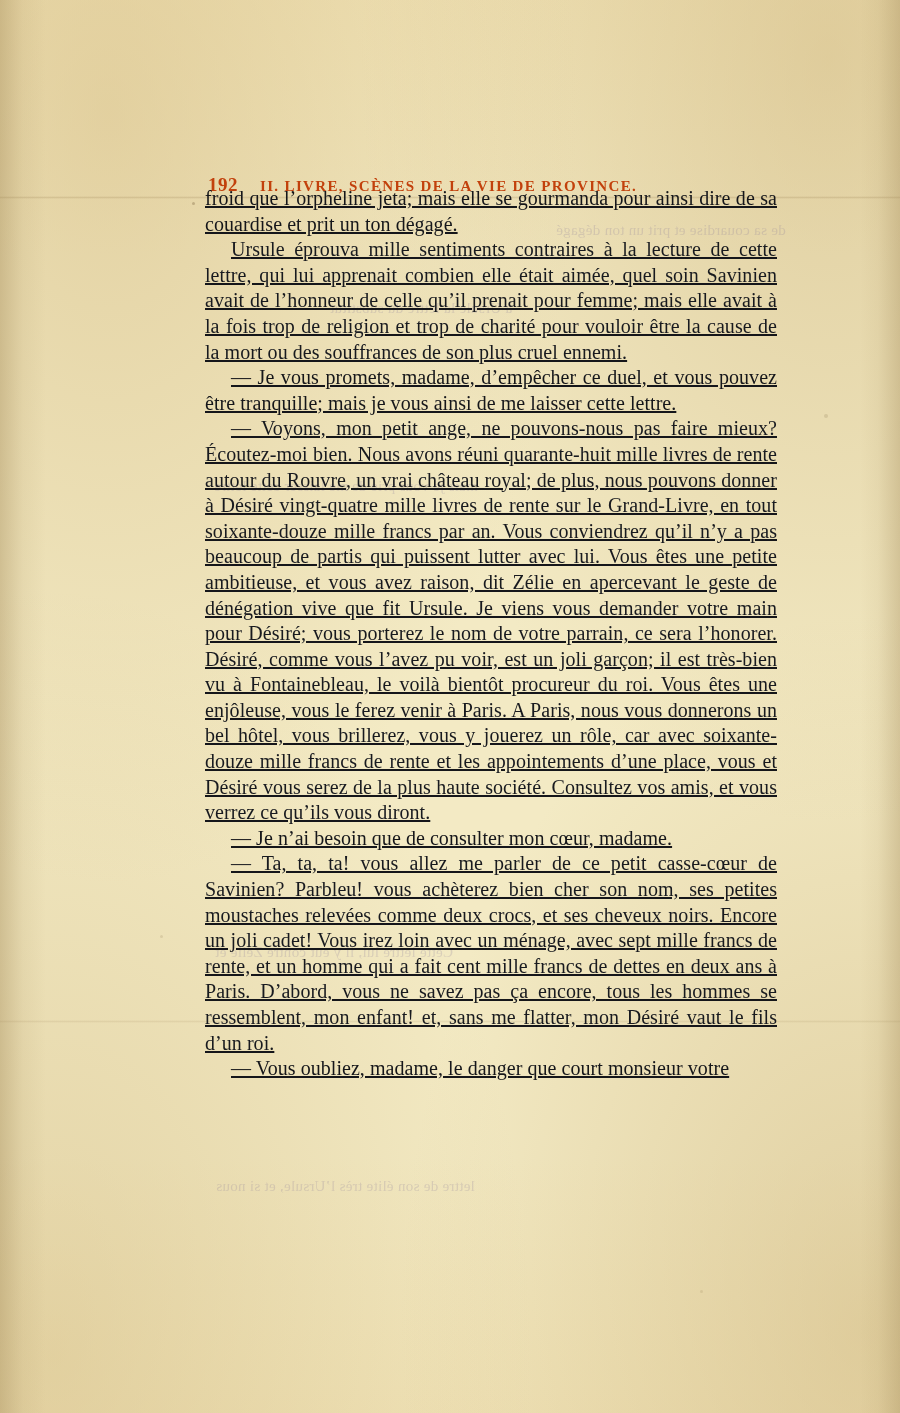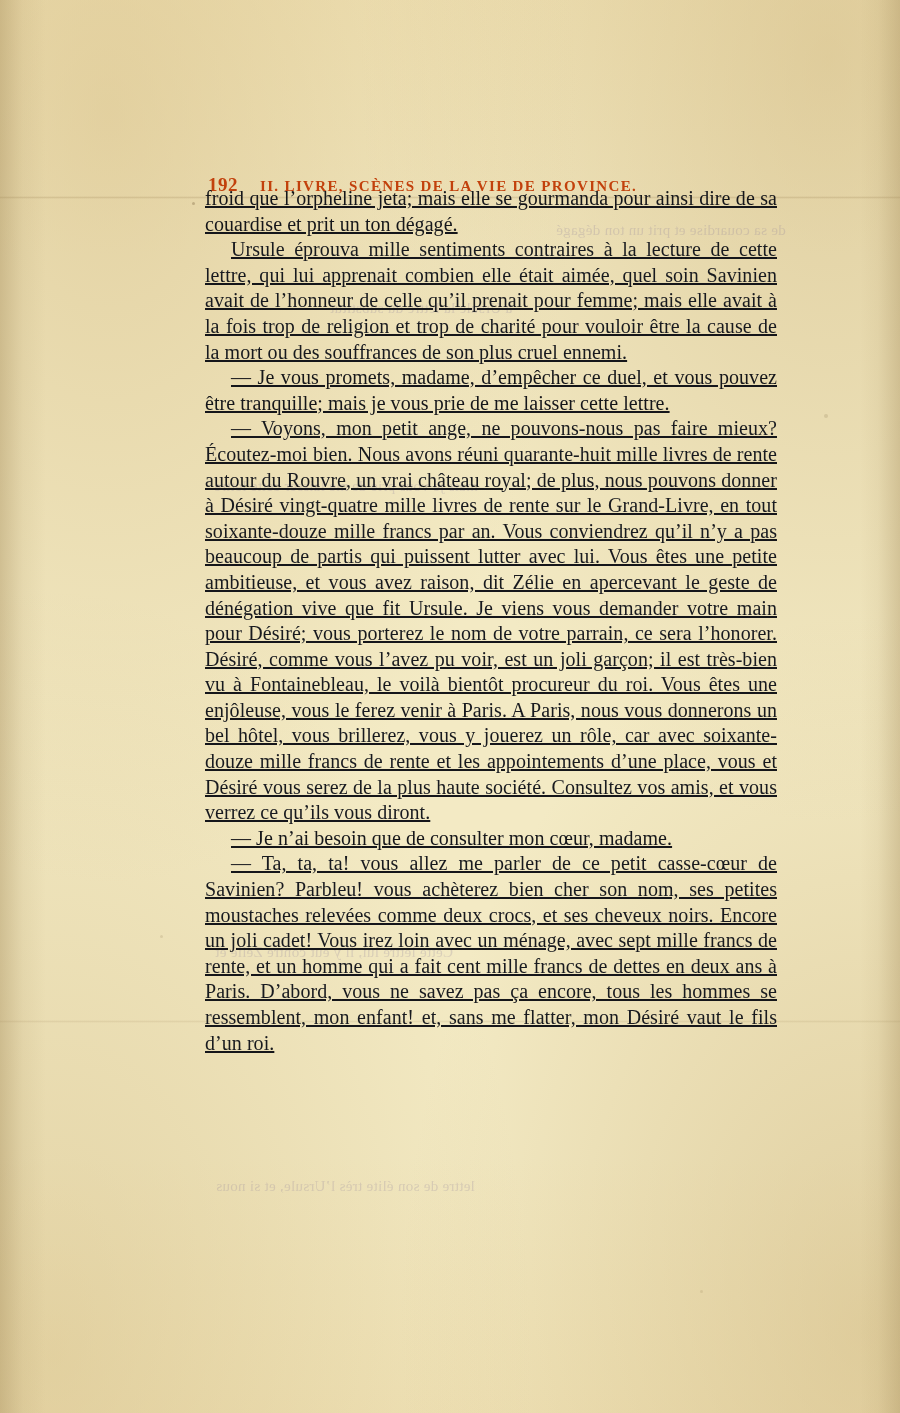--- a/index.html
+++ b/index.html
@@ -136,24 +136,25 @@
   <div class="fold-line" style="top:1020px; opacity:.6;"></div>
 
   <div class="page-head">
     <span class="folio">192</span>
     <span class="running-title">II. LIVRE, SCÈNES DE LA VIE DE PROVINCE.</span>
   </div>
 
   <div class="textblock">
     <p class="first">froid que l’orpheline jeta; mais elle se gourmanda pour ainsi dire de sa couardise et prit un ton dégagé.</p>
     <p class="ind">Ursule éprouva mille sentiments contraires à la lecture de cette lettre, qui lui apprenait combien elle était aimée, quel soin Savinien avait de l’honneur de celle qu’il prenait pour femme; mais elle avait à la fois trop de religion et trop de charité pour vouloir être la cause de la mort ou des souffrances de son plus cruel ennemi.</p>
-    <p class="ind">— Je vous promets, madame, d’empêcher ce duel, et vous pouvez être tranquille; mais je vous prie de me laisser cette lettre.</p>
+    <p class="ind">— Je vous promets, madame, d’empêcher ce duel, et vous pouvez être tranquille; mais je vous ainsi de me laisser cette lettre.</p>
     <p class="ind">— Voyons, mon petit ange, ne pouvons-nous pas faire mieux? Écoutez-moi bien. Nous avons réuni quarante-huit mille livres de rente autour du Rouvre, un vrai château royal; de plus, nous pouvons donner à Désiré vingt-quatre mille livres de rente sur le Grand-Livre, en tout soixante-douze mille francs par an. Vous conviendrez qu’il n’y a pas beaucoup de partis qui puissent lutter avec lui. Vous êtes une petite ambitieuse, et vous avez raison, dit Zélie en apercevant le geste de dénégation vive que fit Ursule. Je viens vous demander votre main pour Désiré; vous porterez le nom de votre parrain, ce sera l’honorer. Désiré, comme vous l’avez pu voir, est un joli garçon; il est très-bien vu à Fontainebleau, le voilà bientôt procureur du roi. Vous êtes une enjôleuse, vous le ferez venir à Paris. A Paris, nous vous donnerons un bel hôtel, vous brillerez, vous y jouerez un rôle, car avec soixante-douze mille francs de rente et les appointements d’une place, vous et Désiré vous serez de la plus haute société. Consultez vos amis, et vous verrez ce qu’ils vous diront.</p>
     <p class="ind">— Je n’ai besoin que de consulter mon cœur, madame.</p>
     <p class="ind">— Ta, ta, ta! vous allez me parler de ce petit casse-cœur de Savinien? Parbleu! vous achèterez bien cher son nom, ses petites moustaches relevées comme deux crocs, et ses cheveux noirs. Encore un joli cadet! Vous irez loin avec un ménage, avec sept mille francs de rente, et un homme qui a fait cent mille francs de dettes en deux ans à Paris. D’abord, vous ne savez pas ça encore, tous les hommes se ressemblent, mon enfant! et, sans me flatter, mon Désiré vaut le fils d’un roi.</p>
+    <p class="ind">— Vous oubliez, madame, le danger que court monsieur votre</p>
   </div>
 
   <div class="speck" style="left:192px; top:202px; width:3px; height:3px;"></div>
   <div class="speck" style="left:824px; top:414px; width:4px; height:4px; opacity:.5;"></div>
   <div class="speck" style="left:160px; top:935px; width:3px; height:3px; opacity:.45;"></div>
   <div class="speck" style="left:700px; top:1290px; width:3px; height:3px; opacity:.4;"></div>
 
   <div class="edge-shadow-left"></div>
   <div class="edge-shadow-right"></div>
 </div>

